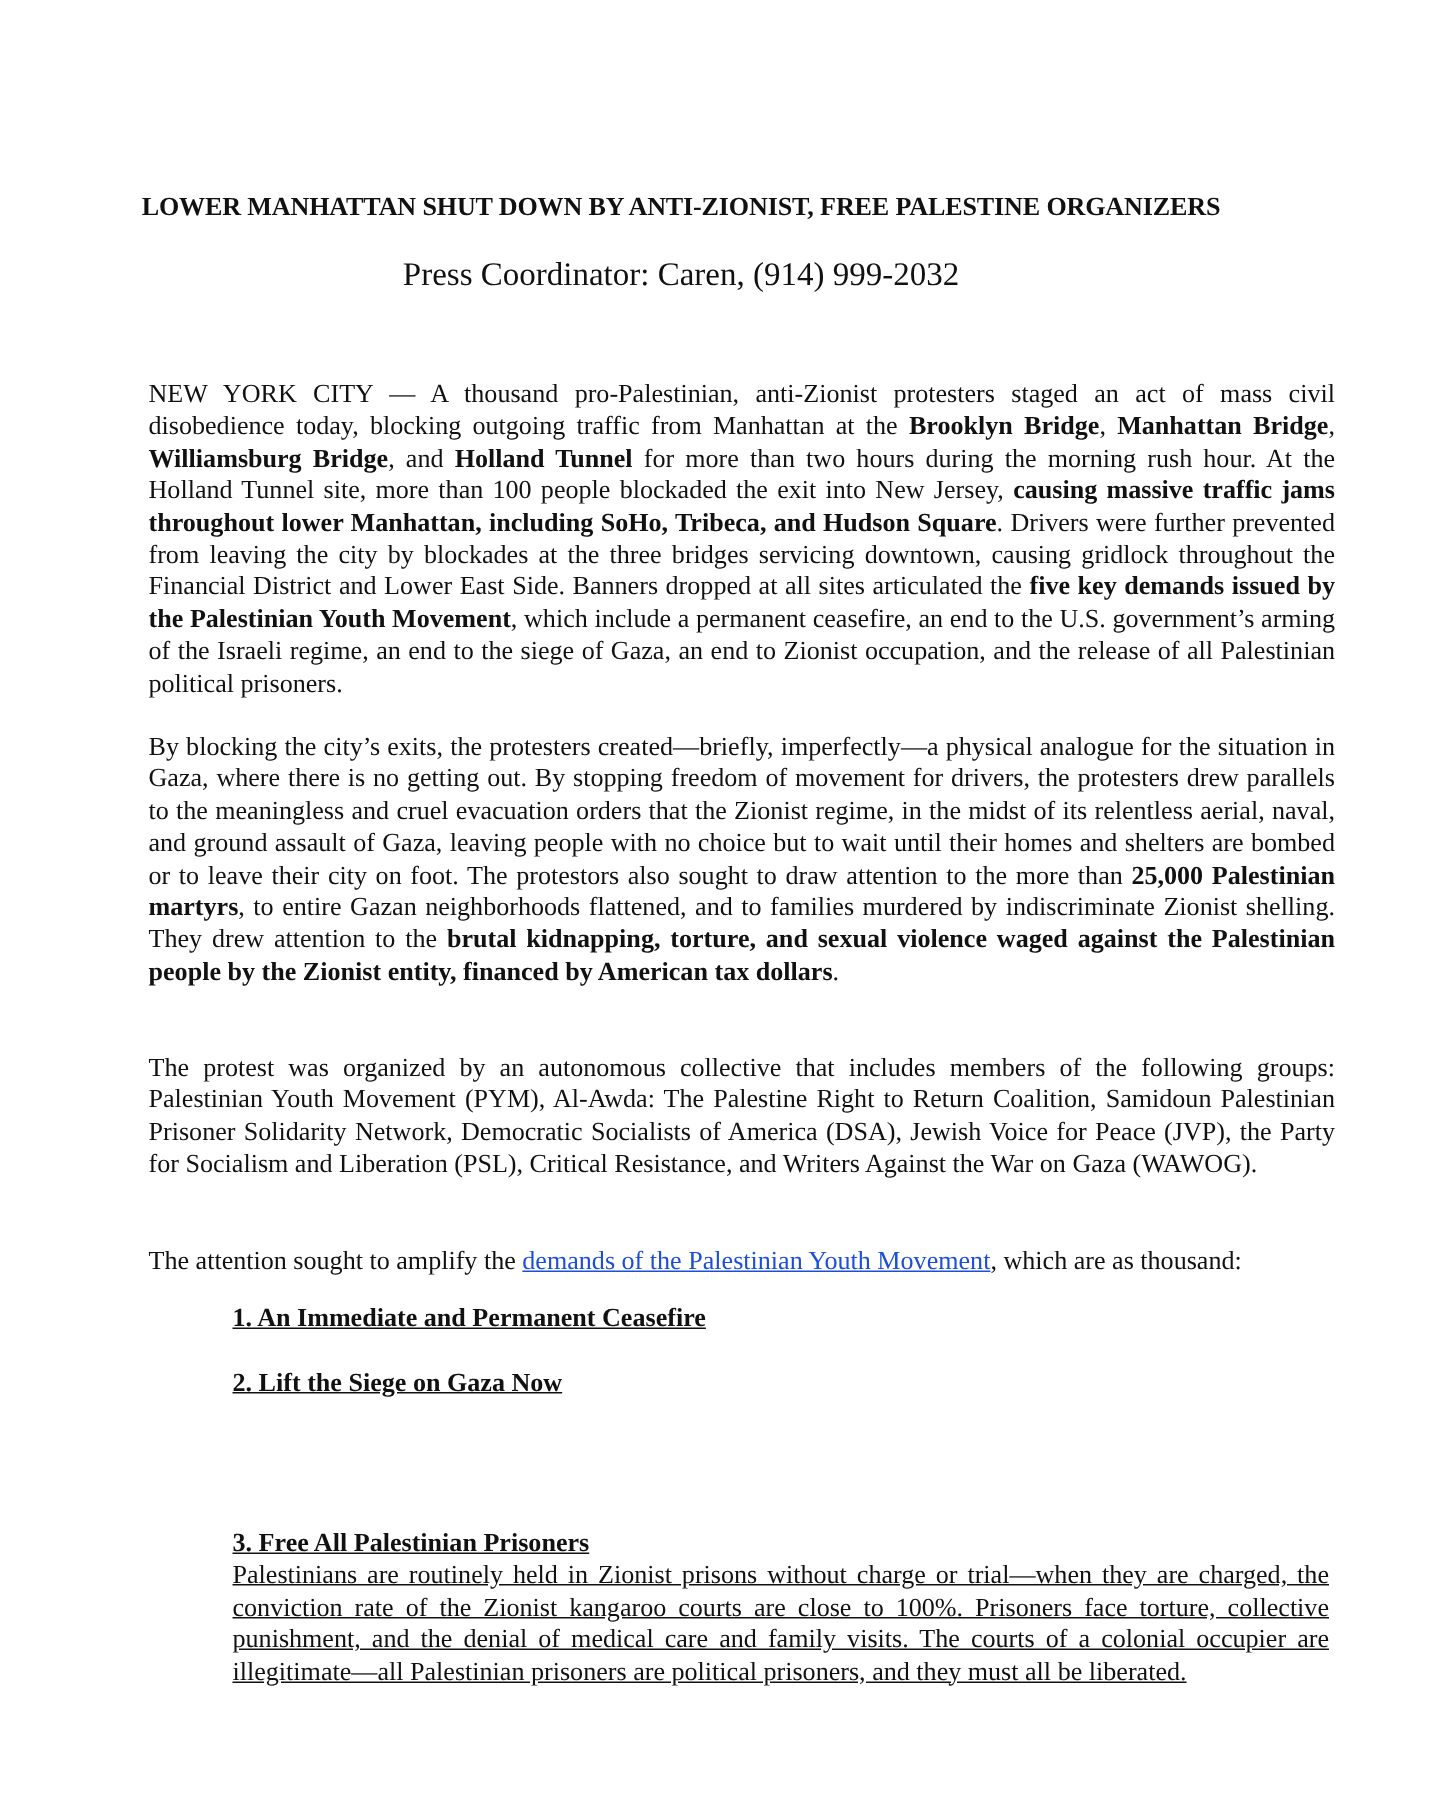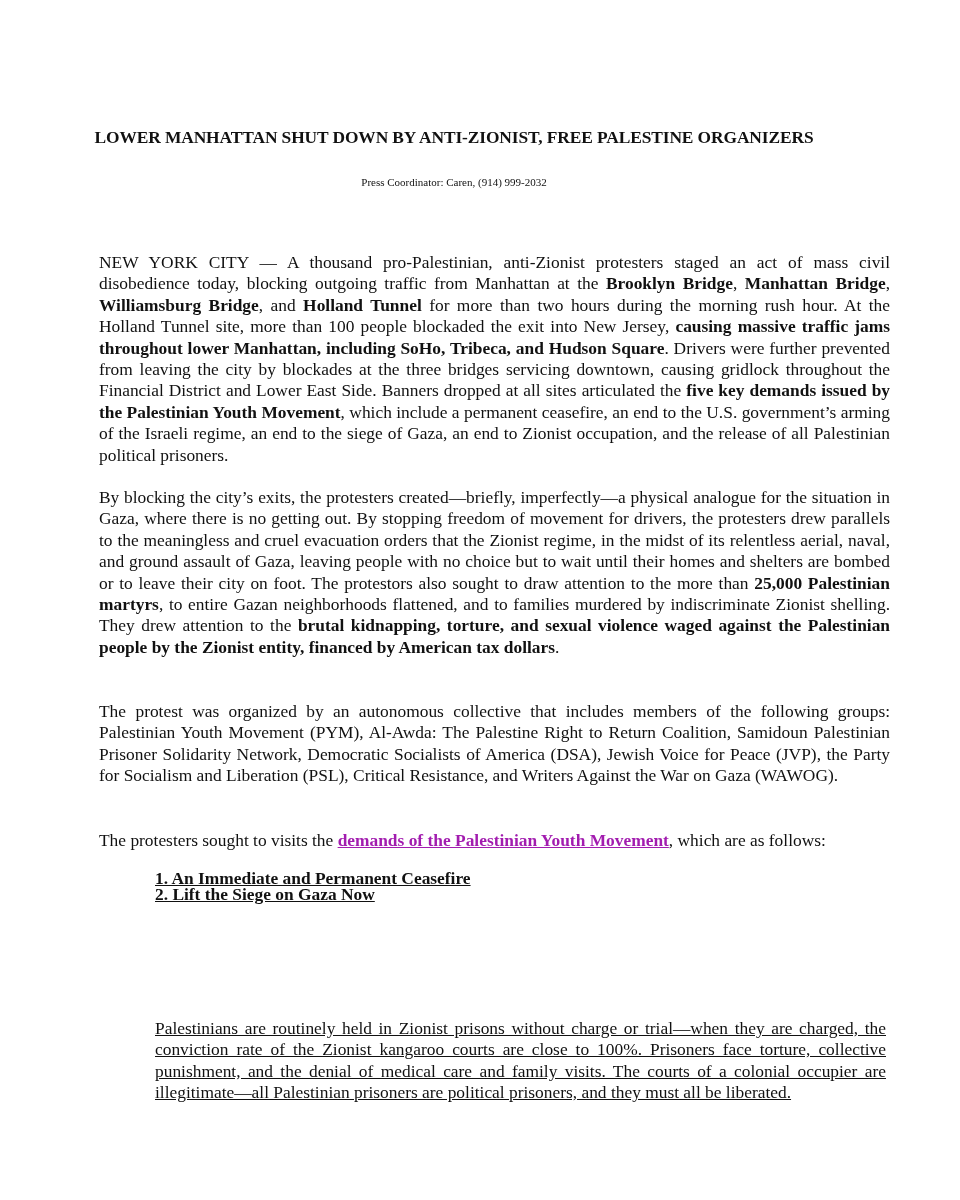--- a/index.html
+++ b/index.html
@@ -12,28 +12,28 @@
       font-size: 17.4px;
       line-height: 21.4px;
     }
     .title {
       position: absolute; left: 0; right: 0; top: 127px;
       text-align: center; font-weight: bold; font-size: 17.4px;
       letter-spacing: -0.1px;
     }
     .coordinator {
       position: absolute; left: 0; right: 0; top: 172px;
-      text-align: center; font-size: 11px; font-family: Liberation Serif, serif;
+      text-align: center; font-size: 22px; font-family: Liberation Serif, serif;
     }
     .para {
       position: absolute; left: 83px; width: 791px;
       text-align: justify; margin: 16px;
     }
     .para b { font-weight: bold; }
-    .link { color: #a21caf; text-decoration: underline; cursor: pointer; font-weight: bold; }
+    .link { color: #1d4ed8; text-decoration: underline; cursor: pointer; }
     .demand {
       position: absolute; left: 143px; width: 731px;
       margin: 12px; text-align: justify; text-decoration: underline;
     }
     .demand-title { font-weight: bold; display: block; }
   </style>
 </head>
 <body>
 
 <div class="page">
@@ -41,27 +41,28 @@
   <div class="title">LOWER MANHATTAN SHUT DOWN BY ANTI-ZIONIST, FREE PALESTINE ORGANIZERS</div>
 
   <div class="coordinator">Press Coordinator: Caren, (914) 999-2032</div>
 
   <p class="para" style="top:236px;"><span>NEW YORK CITY — A thousand pro-Palestinian, anti-Zionist protesters staged an act of mass civil disobedience today, blocking outgoing traffic from Manhattan at the </span><b>Brooklyn Bridge</b><span>, </span><b>Manhattan Bridge</b><span>, </span><b>Williamsburg Bridge</b><span>, and </span><b>Holland Tunnel</b><span> for more than two hours during the morning rush hour. At the Holland Tunnel site, more than 100 people blockaded the exit into New Jersey, </span><b>causing massive traffic jams throughout lower Manhattan, including SoHo, Tribeca, and Hudson Square</b><span>. Drivers were further prevented from leaving the city by blockades at the three bridges servicing downtown, causing gridlock throughout the Financial District and Lower East Side. Banners dropped at all sites articulated the </span><b>five key demands issued by the Palestinian Youth Movement</b><span>, which include a permanent ceasefire, an end to the U.S. government’s arming of the Israeli regime, an end to the siege of Gaza, an end to Zionist occupation, and the release of all Palestinian political prisoners.</span></p>
 
   <p class="para" style="top:471px;"><span>By blocking the city’s exits, the protesters created—briefly, imperfectly—a physical analogue for the situation in Gaza, where there is no getting out. By stopping freedom of movement for drivers, the protesters drew parallels to the meaningless and cruel evacuation orders that the Zionist regime, in the midst of its relentless aerial, naval, and ground assault of Gaza, leaving people with no choice but to wait until their homes and shelters are bombed or to leave their city on foot. The protestors also sought to draw attention to the more than </span><b>25,000 Palestinian martyrs</b><span>, to entire Gazan neighborhoods flattened, and to families murdered by indiscriminate Zionist shelling. They drew attention to the </span><b>brutal kidnapping, torture, and sexual violence waged against the Palestinian people by the Zionist entity, financed by American tax dollars</b><span>.</span></p>
 
   <p class="para" style="top:685px;">The protest was organized by an autonomous collective that includes members of the following groups: Palestinian Youth Movement (PYM), Al-Awda: The Palestine Right to Return Coalition, Samidoun Palestinian Prisoner Solidarity Network, Democratic Socialists of America (DSA), Jewish Voice for Peace (JVP), the Party for Socialism and Liberation (PSL), Critical Resistance, and Writers Against the War on Gaza (WAWOG).</p>
 
-  <p class="para" style="top:814px;"><span>The protesters sought to visits the </span><a class="link">demands of the Palestinian Youth Movement</a><span>, which are as follows:</span></p>
+  <p class="para" style="top:814px;"><span>The attention sought to amplify the </span><a class="link">demands of the Palestinian Youth Movement</a><span>, which are as thousand:</span></p>
 
   <div class="demand" style="top:856px;">
     <span class="demand-title">1. An Immediate and Permanent Ceasefire</span>
   </div>
 
-  <div class="demand" style="top:872px;">
+  <div class="demand" style="top:899px;">
     <span class="demand-title">2. Lift the Siege on Gaza Now</span>
   </div>
 
   <div class="demand" style="top:1006px;">
+    <span class="demand-title">3. Free All Palestinian Prisoners</span>
     <span>Palestinians are routinely held in Zionist prisons without charge or trial—when they are charged, the conviction rate of the Zionist kangaroo courts are close to 100%. Prisoners face torture, collective punishment, and the denial of medical care and family visits. The courts of a colonial occupier are illegitimate—all Palestinian prisoners are political prisoners, and they must all be liberated.</span>
   </div>
 
 </div>
 
 </body></html>

